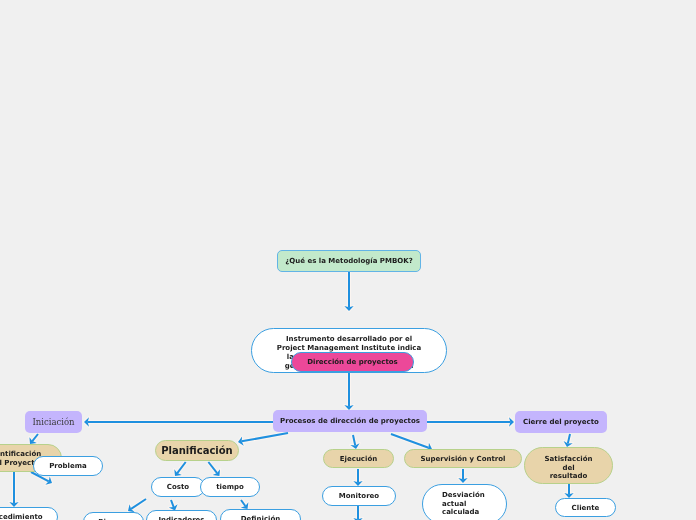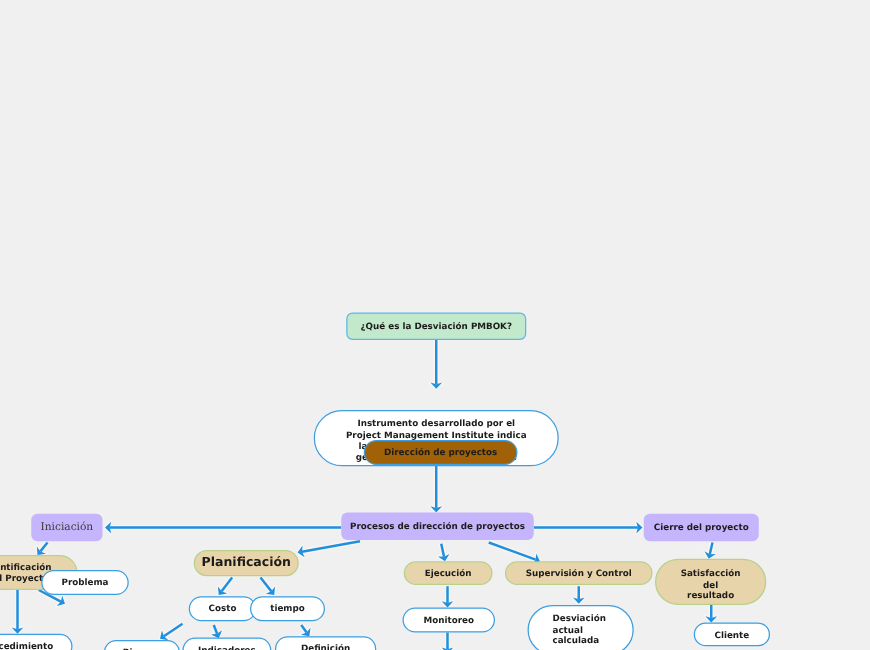--- a/index.html
+++ b/index.html
@@ -8,21 +8,21 @@
        font-family:"DejaVu Sans",sans-serif;}
   #canvas{position:relative;width:696px;height:520px;overflow:hidden;}
   svg#links{position:absolute;left:0;top:0;width:696px;height:520px;}
   .node{position:absolute;box-sizing:border-box;display:flex;align-items:center;
         justify-content:center;text-align:center;font-weight:bold;color:#1c1c1c;
         white-space:pre-line;z-index:2;}
   .n-green {background:#c2e9cb;border:1.2px solid #62b4e6;border-radius:5px;}
   .n-yellow{background:#c4b5fd;border:0;border-radius:5px;}
   .n-tan   {background:#e8d4aa;border:1.5px solid #b7d18b;border-radius:999px;}
   .n-white {background:#ffffff;border:1.5px solid #3b9fe1;border-radius:999px;}
-  .n-orange{background:#a16207;border:1.2px solid #3b9fe1;border-radius:999px;}
+  .n-orange{background:#ec4899;border:1.2px solid #3b9fe1;border-radius:999px;}
   .serif{font-family:"DejaVu Serif",serif;font-weight:normal;color:#3a3a3a;}
   .alignleft{justify-content:flex-start;text-align:left;padding-left:19px;}
 </style>
 </head>
 <body>
 
 <div id="canvas">
 
   <svg id="links" viewBox="0 0 696 520" xmlns="http://www.w3.org/2000/svg">
       <line x1="349.00" y1="272.00" x2="349.00" y2="307.30" stroke="#fbf5f1" stroke-width="4.2"></line>
@@ -100,21 +100,21 @@
       <line x1="241.00" y1="500.00" x2="245.33" y2="506.00" stroke="#fbf5f1" stroke-width="4.2"></line>
       <path d="M 247.50 509.00 L 240.76 507.70 L 245.33 506.00 L 248.38 502.19 Z" fill="none" stroke="#fbf5f1" stroke-width="2.2" stroke-linejoin="round"></path>
       <line x1="241.00" y1="500.00" x2="245.33" y2="506.00" stroke="#1f90df" stroke-width="2"></line>
       <path d="M 247.50 509.00 L 240.76 507.70 L 245.33 506.00 L 248.38 502.19 Z" fill="#1f90df"></path>
       <line x1="358.00" y1="506.00" x2="358.00" y2="519.30" stroke="#fbf5f1" stroke-width="4.2"></line>
       <path d="M 358.00 523.00 L 353.30 518.00 L 358.00 519.30 L 362.70 518.00 Z" fill="none" stroke="#fbf5f1" stroke-width="2.2" stroke-linejoin="round"></path>
       <line x1="358.00" y1="506.00" x2="358.00" y2="519.30" stroke="#1f90df" stroke-width="2"></line>
       <path d="M 358.00 523.00 L 353.30 518.00 L 358.00 519.30 L 362.70 518.00 Z" fill="#1f90df"></path>
     </svg>
 
-  <div class="node n-green" style="left:277px;top:250px;width:144px;height:22px;font-size:7px;">¿Qué es la Desviación PMBOK?</div>
+  <div class="node n-green" style="left:277px;top:250px;width:144px;height:22px;font-size:7px;">¿Qué es la Metodología PMBOK?</div>
 
   <div class="node n-white" style="left:251px;top:328px;width:196px;height:45px;font-size:7px;line-height:9px;padding-top:5px;">Instrumento desarrollado por el
 Project Management Institute indica
 las buenas prácticas frente a la
 gestión y dirección de proyectos</div>
 
   <div class="node n-orange" style="left:291px;top:352px;width:123px;height:20px;font-size:7px;">Dirección de proyectos</div>
 
   <div class="node n-yellow" style="left:273px;top:410px;width:154px;height:22px;font-size:7px;">Procesos de dirección de proyectos</div>
 

